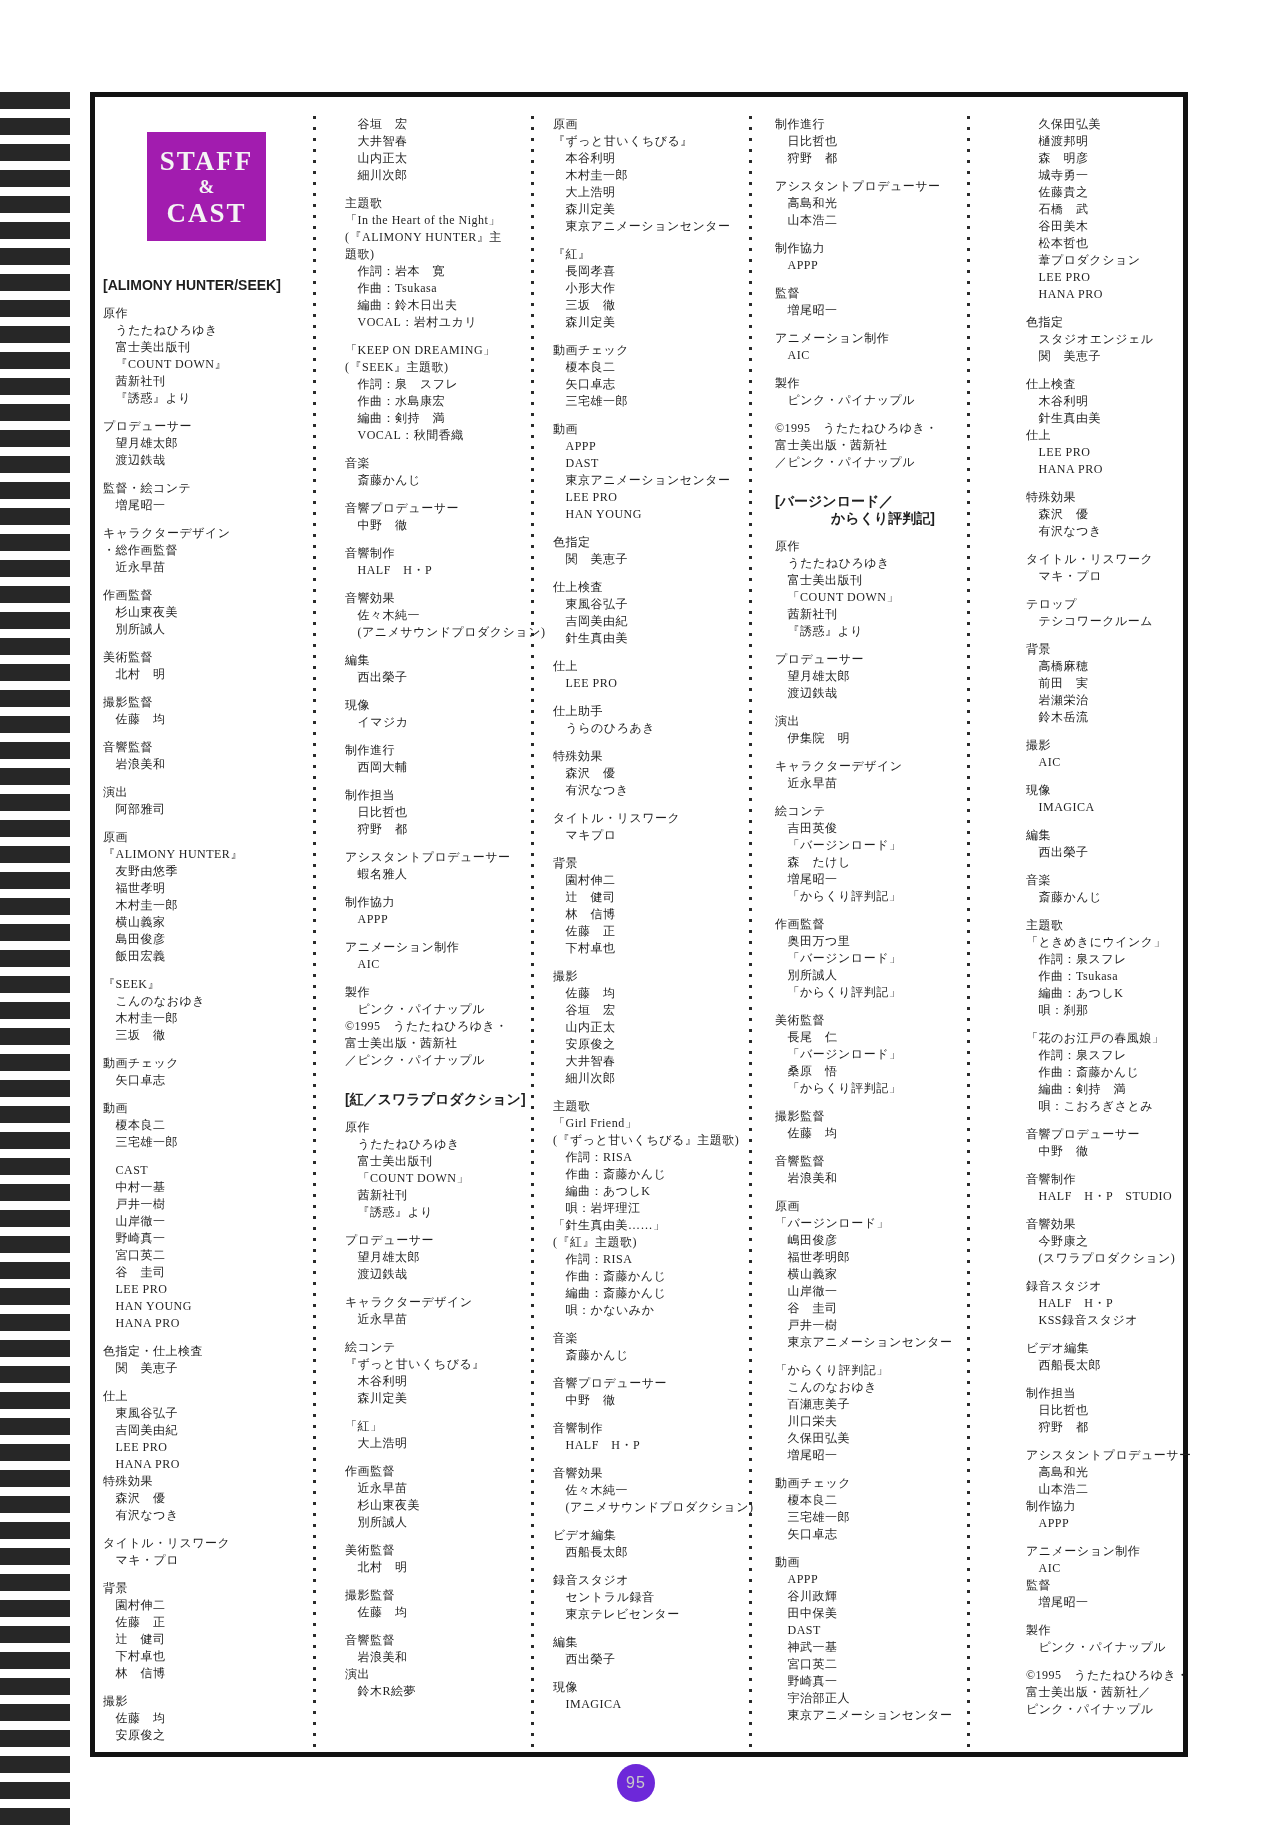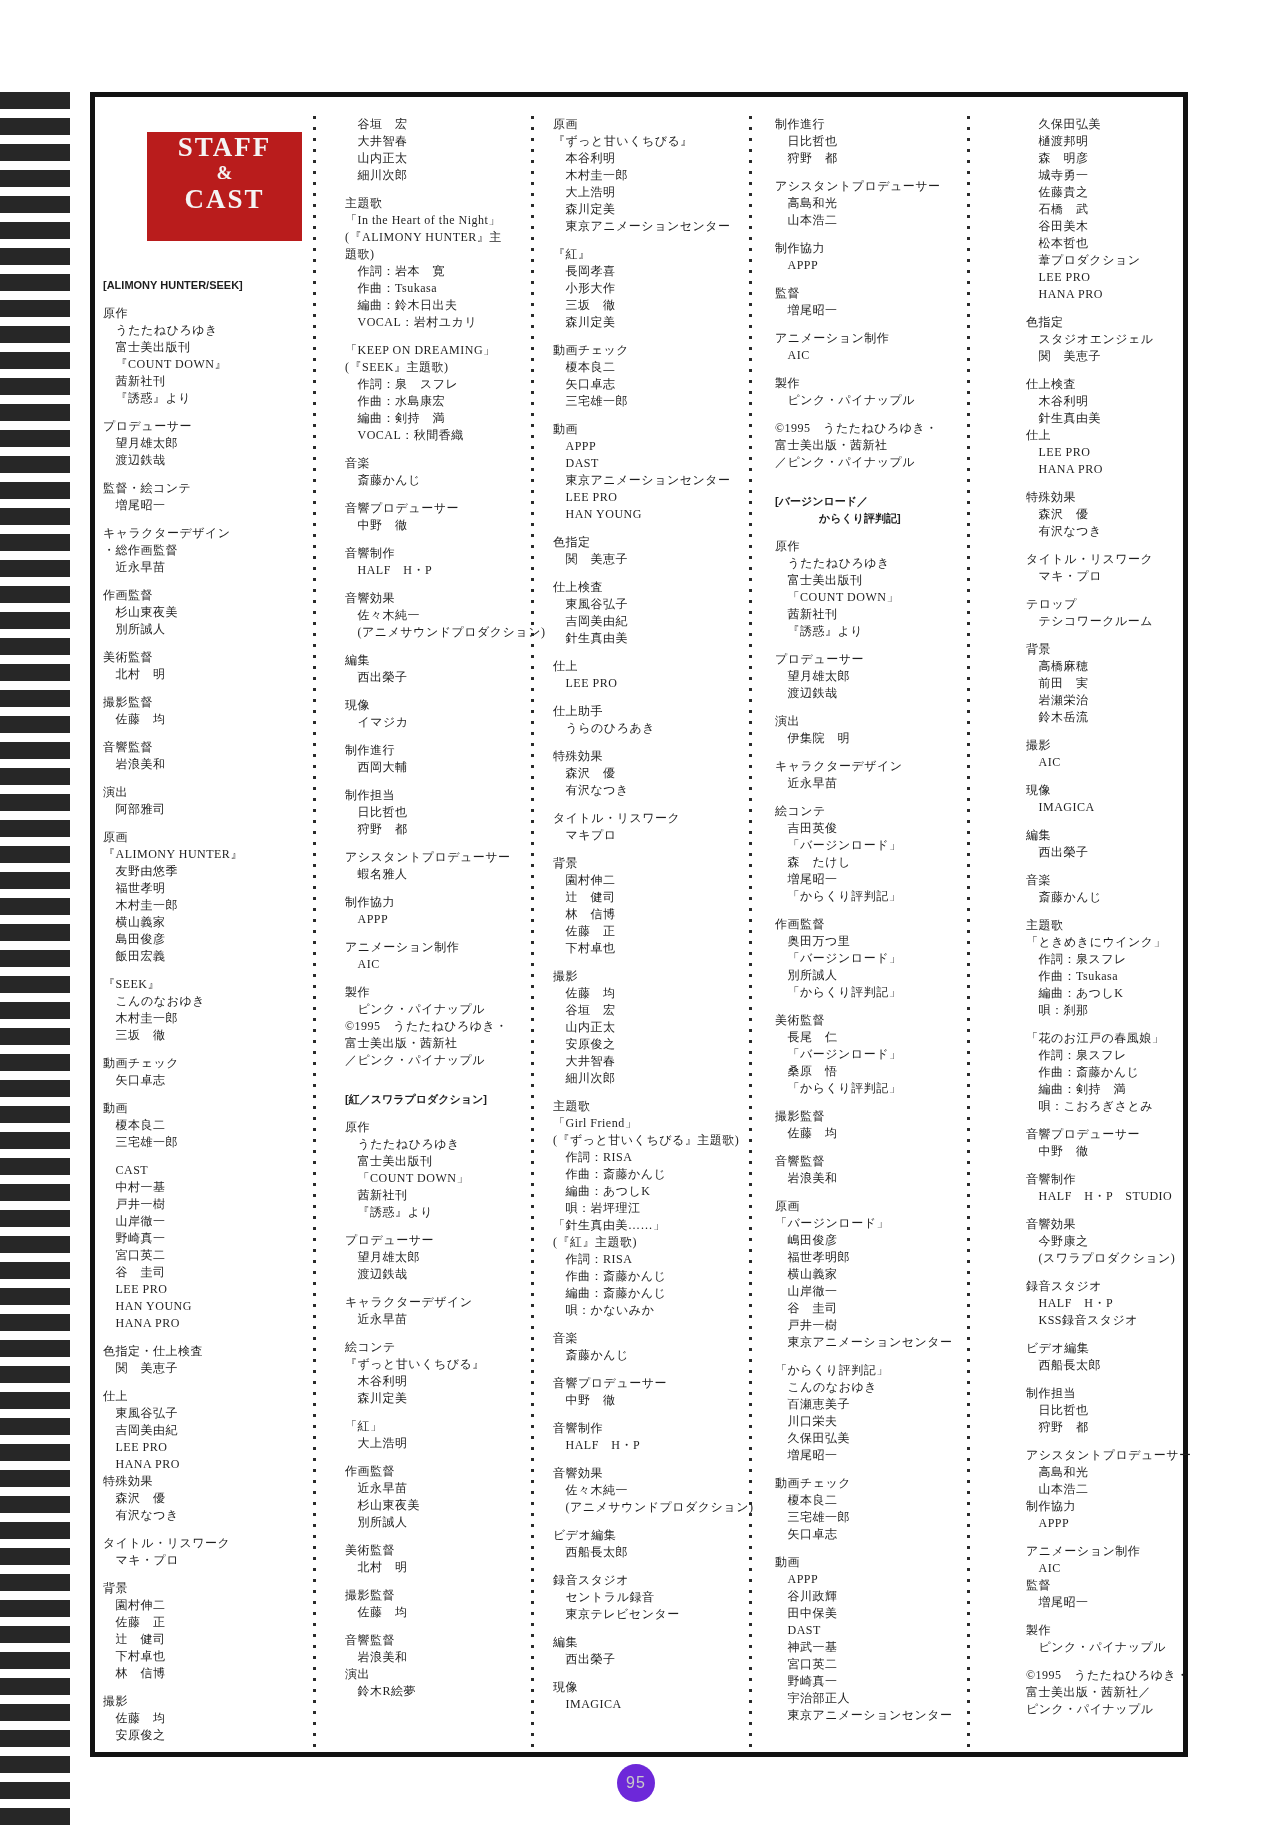--- a/index.html
+++ b/index.html
@@ -10,32 +10,32 @@
   }
   .stripes{
     position:absolute;left:0;top:92px;width:70px;height:1739px;
     background:repeating-linear-gradient(180deg,#272727 0px,#272727 17px,#ffffff 17px,#ffffff 26px);
   }
   .frame{
     position:absolute;left:90px;top:92px;width:1098px;height:1665px;
     border:5px solid #121212;box-sizing:border-box;background:#ffffff;
   }
   .staffbox{
-    position:absolute;left:147px;top:132px;width:155px;height:109px;
-    background:#b91c1c;color:#f4f4f4;
-    display:flex;flex-direction:column;align-items:center;justify-content:flex-start;
+    position:absolute;left:147px;top:132px;width:119px;height:109px;
+    background:#a21caf;color:#f4f4f4;
+    display:flex;flex-direction:column;align-items:center;justify-content:center;
   }
   .staffbox .t1,.staffbox .t3{font-size:27px;font-weight:600;letter-spacing:2px;line-height:30px;}
   .staffbox .t2{font-size:19px;font-weight:600;line-height:22px;}
   .col{position:absolute;width:215px;}
   .ln{height:17px;line-height:17px;font-size:12px;white-space:pre;letter-spacing:0.5px;}
   .ln.blank{height:11px;}
   .ln.bold{
     font-family:"Liberation Sans","DejaVu Sans",sans-serif;
-    font-weight:700;font-size:11px;letter-spacing:0px;
+    font-weight:700;font-size:14px;letter-spacing:0px;
   }
   .vsep{
     position:absolute;top:116px;width:3px;height:1634px;
     background-image:repeating-linear-gradient(180deg,#2b2b2b 0px,#2b2b2b 3px,transparent 3px,transparent 11px);
   }
   .pagenum{
     position:absolute;left:617px;top:1764px;width:38px;height:38px;border-radius:50%;
     background:#6d28d9;color:#c9c9c9;display:flex;align-items:center;justify-content:center;
     font-size:16px;font-family:"Liberation Sans","DejaVu Sans",sans-serif;letter-spacing:1px;
   }

